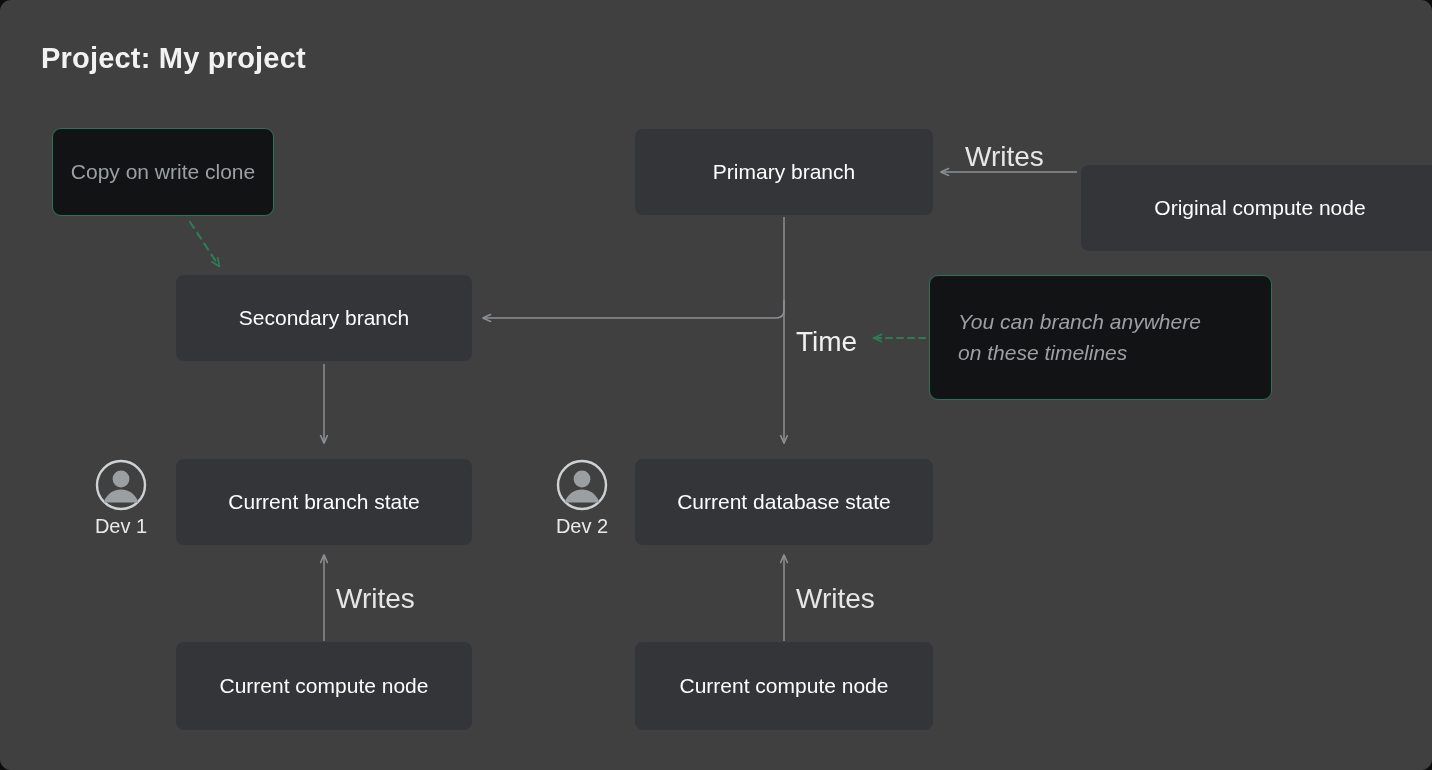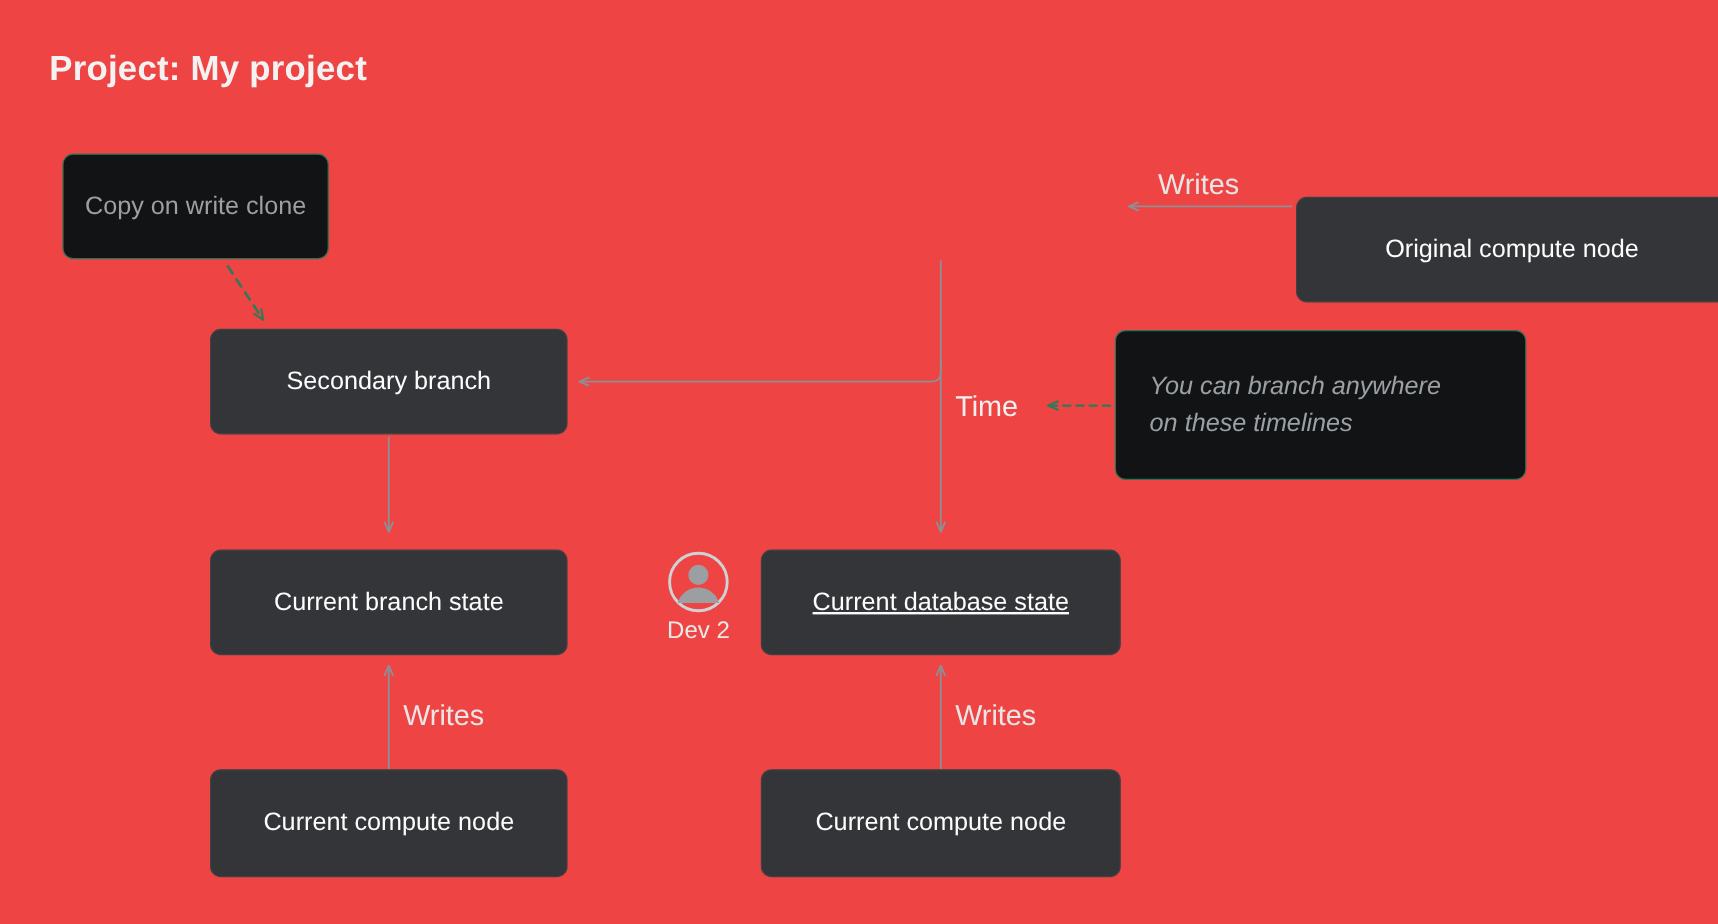--- a/index.html
+++ b/index.html
@@ -9,21 +9,22 @@
     height: 770px;
     background: #0d0d0d;
     overflow: hidden;
     font-family: "Liberation Sans", sans-serif;
   }
 
   #canvas {
     position: relative;
     width: 1432px;
     height: 770px;
-    background: #ef4444;
+    background: #404040;
+    border-radius: 11px;
   }
 
   
   .page-title {
     position: absolute;
     left: 41px;
     top: 42px;
     font-size: 29px;
     font-weight: bold;
     color: #f2f2f2;
@@ -69,21 +70,21 @@
     justify-content: flex-start;
     text-align: left;
     padding: 0 28px;
     line-height: 1.45;
     font-style: italic;
   }
 
   
   .edge-label {
     position: absolute;
-    font-size: 24px;
+    font-size: 28px;
     color: #e6e6e6;
     white-space: nowrap;
   }
 
   .edge-label.dim { color: #f0f0f0; }
 
   
   .avatar-group {
     position: absolute;
     width: 88px;
@@ -152,55 +153,66 @@
 
     <g>
       <path d="M925,338 L874,338" fill="none" stroke="#2f7a57" stroke-width="2" stroke-dasharray="6 5" stroke-linecap="round" marker-end="url(#arrowGreen)"></path>
     </g>
   </svg>
 
   <div class="node ghost" style="left:52px; top:128px; width:222px; height:88px;">
     <span>Copy on write clone</span>
   </div>
 
+  <div class="node solid" style="left:634px; top:128px; width:300px; height:88px;">
+    <span>Primary branch</span>
+  </div>
 
   <div class="node solid" style="left:1080px; top:128px; width:360px; height:88px;margin-top:36px;">
     <span>Original compute node</span>
   </div>
 
   <div class="edge-label" style="left:965px; top:141px;">Writes</div>
 
   <div class="node solid" style="left:175px; top:274px; width:298px; height:88px;">
     <span>Secondary branch</span>
   </div>
 
   <div class="edge-label dim" style="left:796px; top:326px;">Time</div>
 
   <div class="node ghost callout" style="left:929px; top:275px; width:343px; height:125px;">
     <div>
       <div>You can branch anywhere</div>
       <div>on these timelines</div>
     </div>
   </div>
 
+  <div class="avatar-group" style="left:77px; top:459px;">
+    <svg class="avatar-icon" viewBox="0 0 52 52">
+      <circle cx="26" cy="26" r="24" fill="none" stroke="#cfd2d4" stroke-width="2.4"></circle>
+      <circle cx="26" cy="20" r="8.4" fill="#9b9fa2"></circle>
+      <path d="M8.6 43.5 C11.6 34.6 19 30.6 26 30.6 C33 30.6 40.4 34.6 43.4 43.5 Z" fill="#9b9fa2"></path>
+    </svg>
+    <div class="avatar-label">Dev 1</div>
+  </div>
 
   <div class="avatar-group" style="left:538px; top:459px;">
     <svg class="avatar-icon" viewBox="0 0 52 52">
       <circle cx="26" cy="26" r="24" fill="none" stroke="#cfd2d4" stroke-width="2.4"></circle>
       <circle cx="26" cy="20" r="8.4" fill="#9b9fa2"></circle>
       <path d="M8.6 43.5 C11.6 34.6 19 30.6 26 30.6 C33 30.6 40.4 34.6 43.4 43.5 Z" fill="#9b9fa2"></path>
     </svg>
     <div class="avatar-label">Dev 2</div>
   </div>
 
   <div class="node solid" style="left:175px; top:458px; width:298px; height:88px;">
     <span>Current branch state</span>
   </div>
 
-  <div class="node solid" style="left:634px; top:458px; width:300px; height:88px;text-decoration:underline;">
+  <div class="node solid" style="left:634px; top:458px; width:300px; height:88px;">
     <span>Current database state</span>
   </div>
 
   <div class="edge-label" style="left:336px; top:583px;">Writes</div>
 
   <div class="edge-label" style="left:796px; top:583px;">Writes</div>
 
   <div class="node solid" style="left:175px; top:641px; width:298px; height:90px;">
     <span>Current compute node</span>
   </div>

